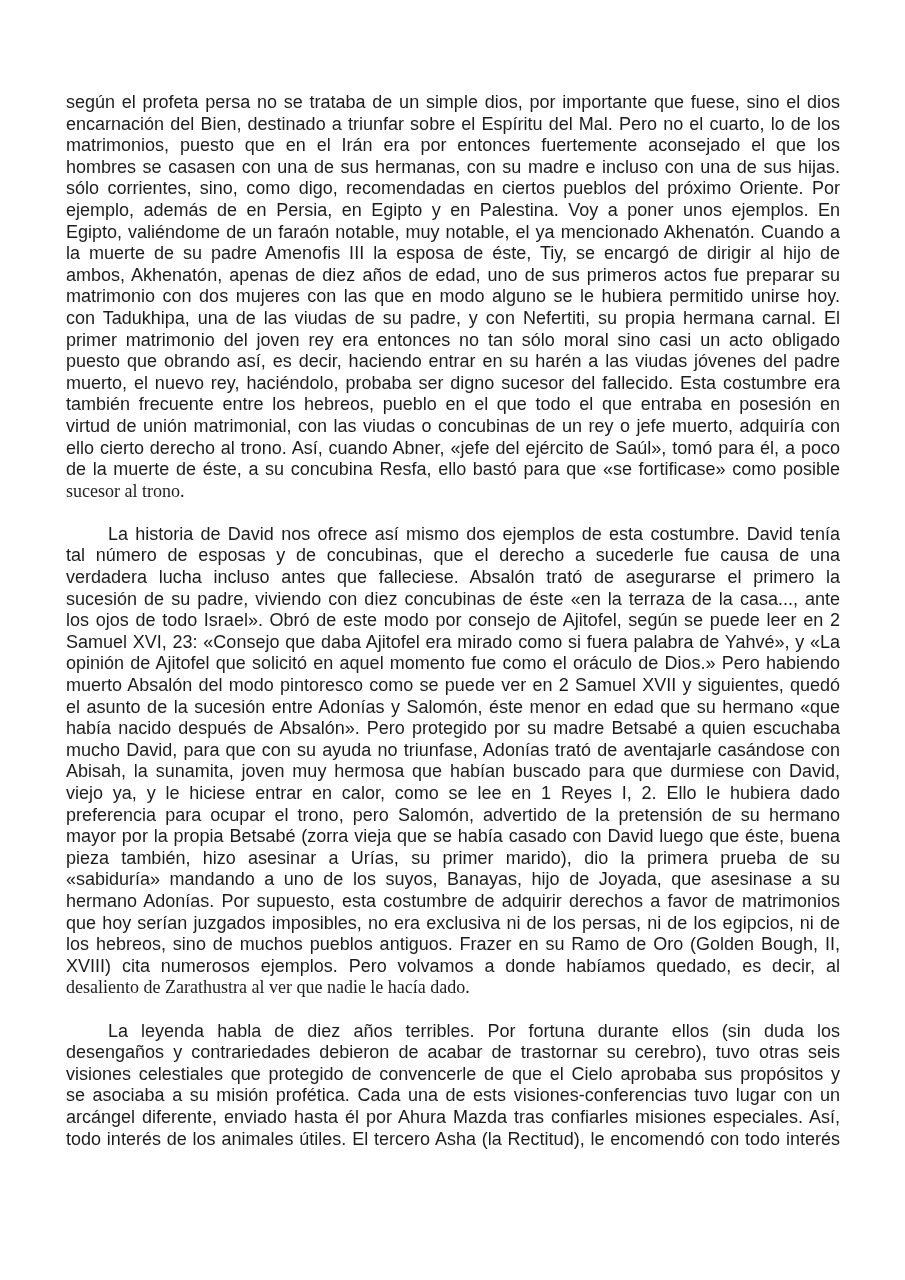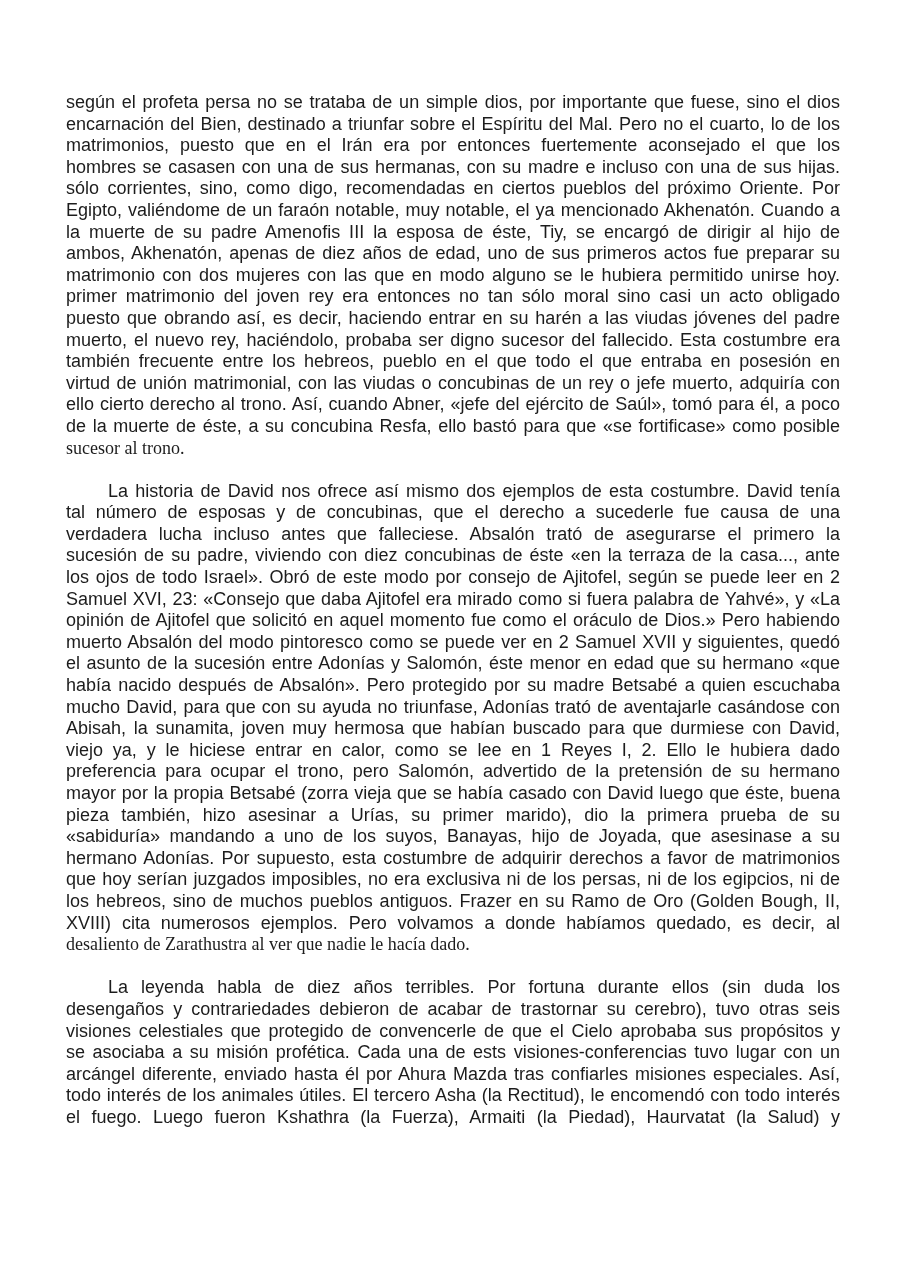--- a/index.html
+++ b/index.html
@@ -21,24 +21,26 @@
 </head>
 <body>
 
 <div class="page">
   <div class="para" id="p0">
       <span class="line">según el profeta persa no se trataba de un simple dios, por importante que fuese, sino el dios</span>
       <span class="line">encarnación del Bien, destinado a triunfar sobre el Espíritu del Mal. Pero no el cuarto, lo de los</span>
       <span class="line">matrimonios, puesto que en el Irán era por entonces fuertemente aconsejado el que los</span>
       <span class="line">hombres se casasen con una de sus hermanas, con su madre e incluso con una de sus hijas.</span>
       <span class="line">sólo corrientes, sino, como digo, recomendadas en ciertos pueblos del próximo Oriente. Por</span>
+      <span class="line">ejemplo, además de en Persia, en Egipto y en Palestina. Voy a poner unos ejemplos. En</span>
       <span class="line">Egipto, valiéndome de un faraón notable, muy notable, el ya mencionado Akhenatón. Cuando a</span>
       <span class="line">la muerte de su padre Amenofis III la esposa de éste, Tiy, se encargó de dirigir al hijo de</span>
       <span class="line">ambos, Akhenatón, apenas de diez años de edad, uno de sus primeros actos fue preparar su</span>
       <span class="line">matrimonio con dos mujeres con las que en modo alguno se le hubiera permitido unirse hoy.</span>
+      <span class="line">con Tadukhipa, una de las viudas de su padre, y con Nefertiti, su propia hermana carnal. El</span>
       <span class="line">primer matrimonio del joven rey era entonces no tan sólo moral sino casi un acto obligado</span>
       <span class="line">puesto que obrando así, es decir, haciendo entrar en su harén a las viudas jóvenes del padre</span>
       <span class="line">muerto, el nuevo rey, haciéndolo, probaba ser digno sucesor del fallecido. Esta costumbre era</span>
       <span class="line">también frecuente entre los hebreos, pueblo en el que todo el que entraba en posesión en</span>
       <span class="line">virtud de unión matrimonial, con las viudas o concubinas de un rey o jefe muerto, adquiría con</span>
       <span class="line">ello cierto derecho al trono. Así, cuando Abner, «jefe del ejército de Saúl», tomó para él, a poco</span>
       <span class="line">de la muerte de éste, a su concubina Resfa, ello bastó para que «se fortificase» como posible</span>
       <span class="line last">sucesor al trono.</span>
     </div>
   <div class="para" id="p1">
@@ -65,15 +67,14 @@
       <span class="line">XVIII) cita numerosos ejemplos. Pero volvamos a donde habíamos quedado, es decir, al</span>
       <span class="line last">desaliento de Zarathustra al ver que nadie le hacía dado.</span>
     </div>
   <div class="para" id="p2">
       <span class="line indent">La leyenda habla de diez años terribles. Por fortuna durante ellos (sin duda los</span>
       <span class="line">desengaños y contrariedades debieron de acabar de trastornar su cerebro), tuvo otras seis</span>
       <span class="line">visiones celestiales que protegido de convencerle de que el Cielo aprobaba sus propósitos y</span>
       <span class="line">se asociaba a su misión profética. Cada una de ests visiones-conferencias tuvo lugar con un</span>
       <span class="line">arcángel diferente, enviado hasta él por Ahura Mazda tras confiarles misiones especiales. Así,</span>
       <span class="line">todo interés de los animales útiles. El tercero Asha (la Rectitud), le encomendó con todo interés</span>
-      <span class="line">el fuego. Luego fueron Kshathra (la Fuerza), Armaiti (la Piedad), Haurvatat (la Salud) y</span>
     </div>
 </div>
 
 </body></html>

